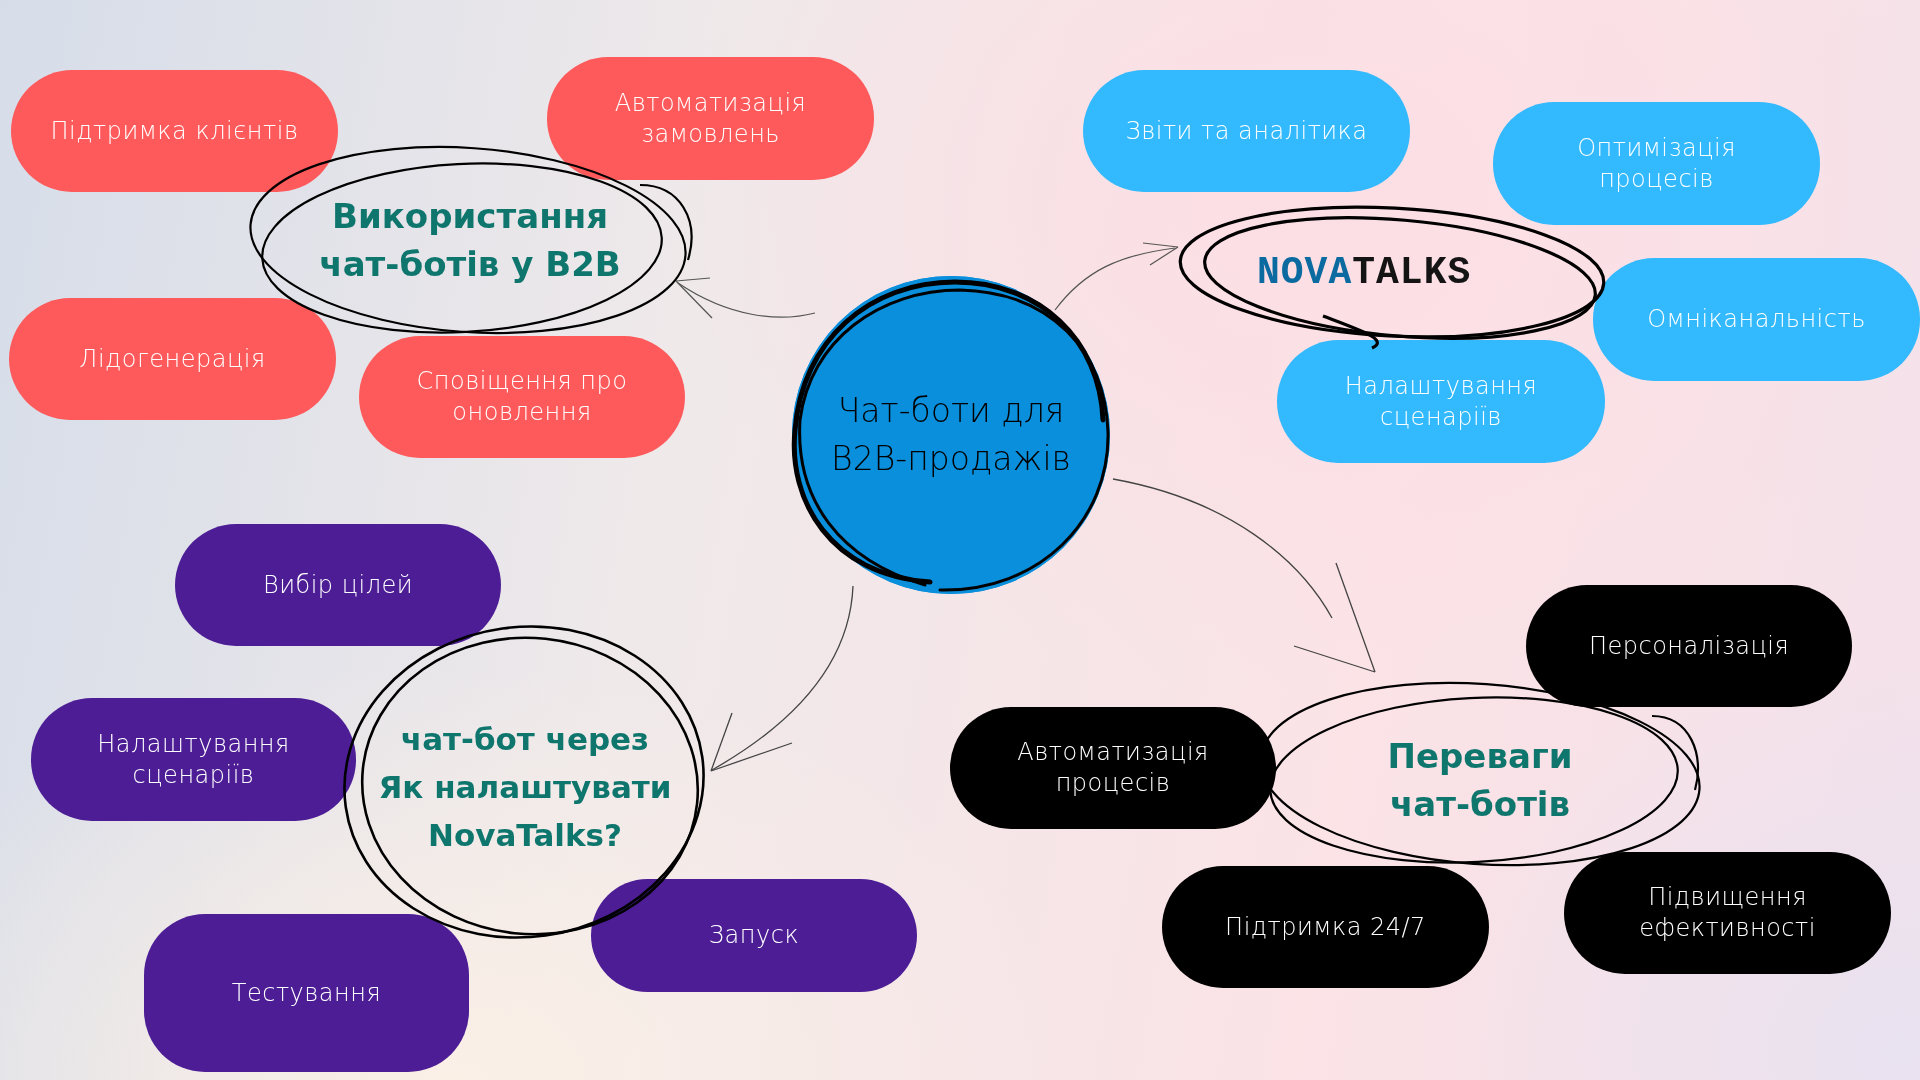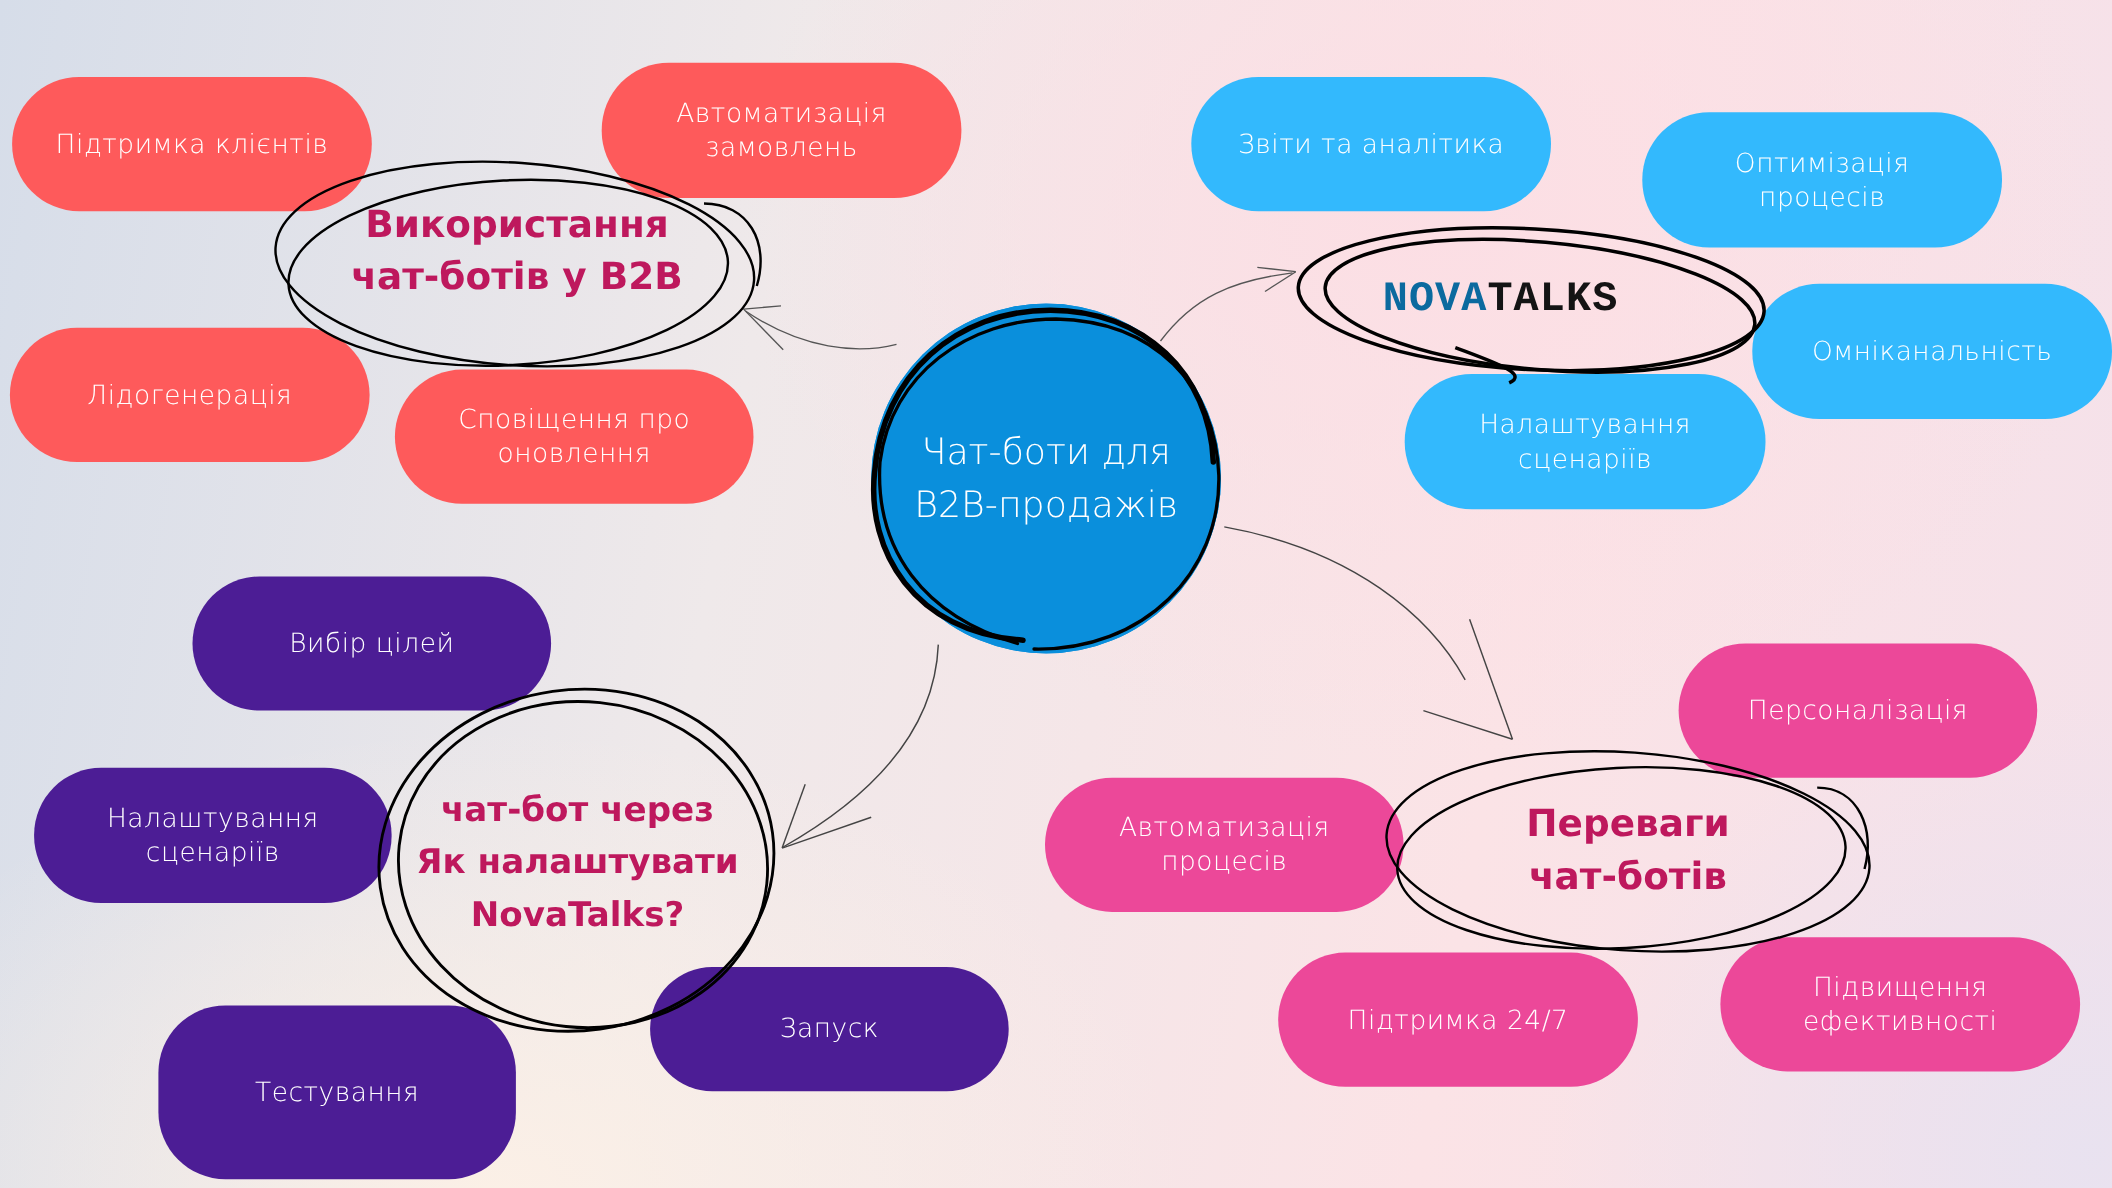--- a/index.html
+++ b/index.html
@@ -18,31 +18,31 @@
     position: absolute; border-radius: 61px;
     display: flex; align-items: center; justify-content: center; flex-direction: column;
     color: #ffffff; text-align: center;
     font-family: "DejaVu Sans", sans-serif; font-size: 24px; font-weight: 300; letter-spacing: 0.5px;
     line-height: 31px; cursor: pointer; box-sizing: border-box; padding: 16px 24px;
   }
   .pill span { display: block; white-space: nowrap; }
   .red { background: #fe5a5b; }
   .blue { background: #33b9fd; }
   .teal { background: #4c1d95; }
-  .purple { background: #ec4899; }
+  .purple { background: #000000; }
   .center {
     position: absolute; left: 792px; top: 276px; width: 318px; height: 318px; border-radius: 50%;
     background: #0a8fdc; display: flex; flex-direction: column; align-items: center; justify-content: center;
-    color: #ffffff; font-family: "DejaVu Sans", sans-serif; font-size: 33px; line-height: 48px; font-weight: 300;
+    color: #000000; font-family: "DejaVu Sans", sans-serif; font-size: 33px; line-height: 48px; font-weight: 300;
     box-shadow: inset 0 0 0 6px #0a8fdc;
   }
   .center span { display: block; white-space: nowrap; }
   .hub-title {
-    position: absolute; display: flex; flex-direction: column; align-items: center; 
-    color: #be185d; font-family: "DejaVu Sans", sans-serif; font-weight: bold; text-align: center;
+    position: absolute; display: flex; flex-direction: column; align-items: center; justify-content: center;
+    color: #0f766e; font-family: "DejaVu Sans", sans-serif; font-weight: bold; text-align: center;
   }
   .hub-title span { display: block; white-space: nowrap; }
   .logo {
     position: absolute; left: 1257px; top: 255px; width: 266px; height: 36px;
     display: flex; align-items: center; font-family: Liberation Mono, monospace; font-weight: bold;
     font-size: 38px; letter-spacing: 1px; line-height: 36px;
   }
   .logo .nova { color: #0b6a9f; }
   .logo .talks { color: #141414; }
 </style>

